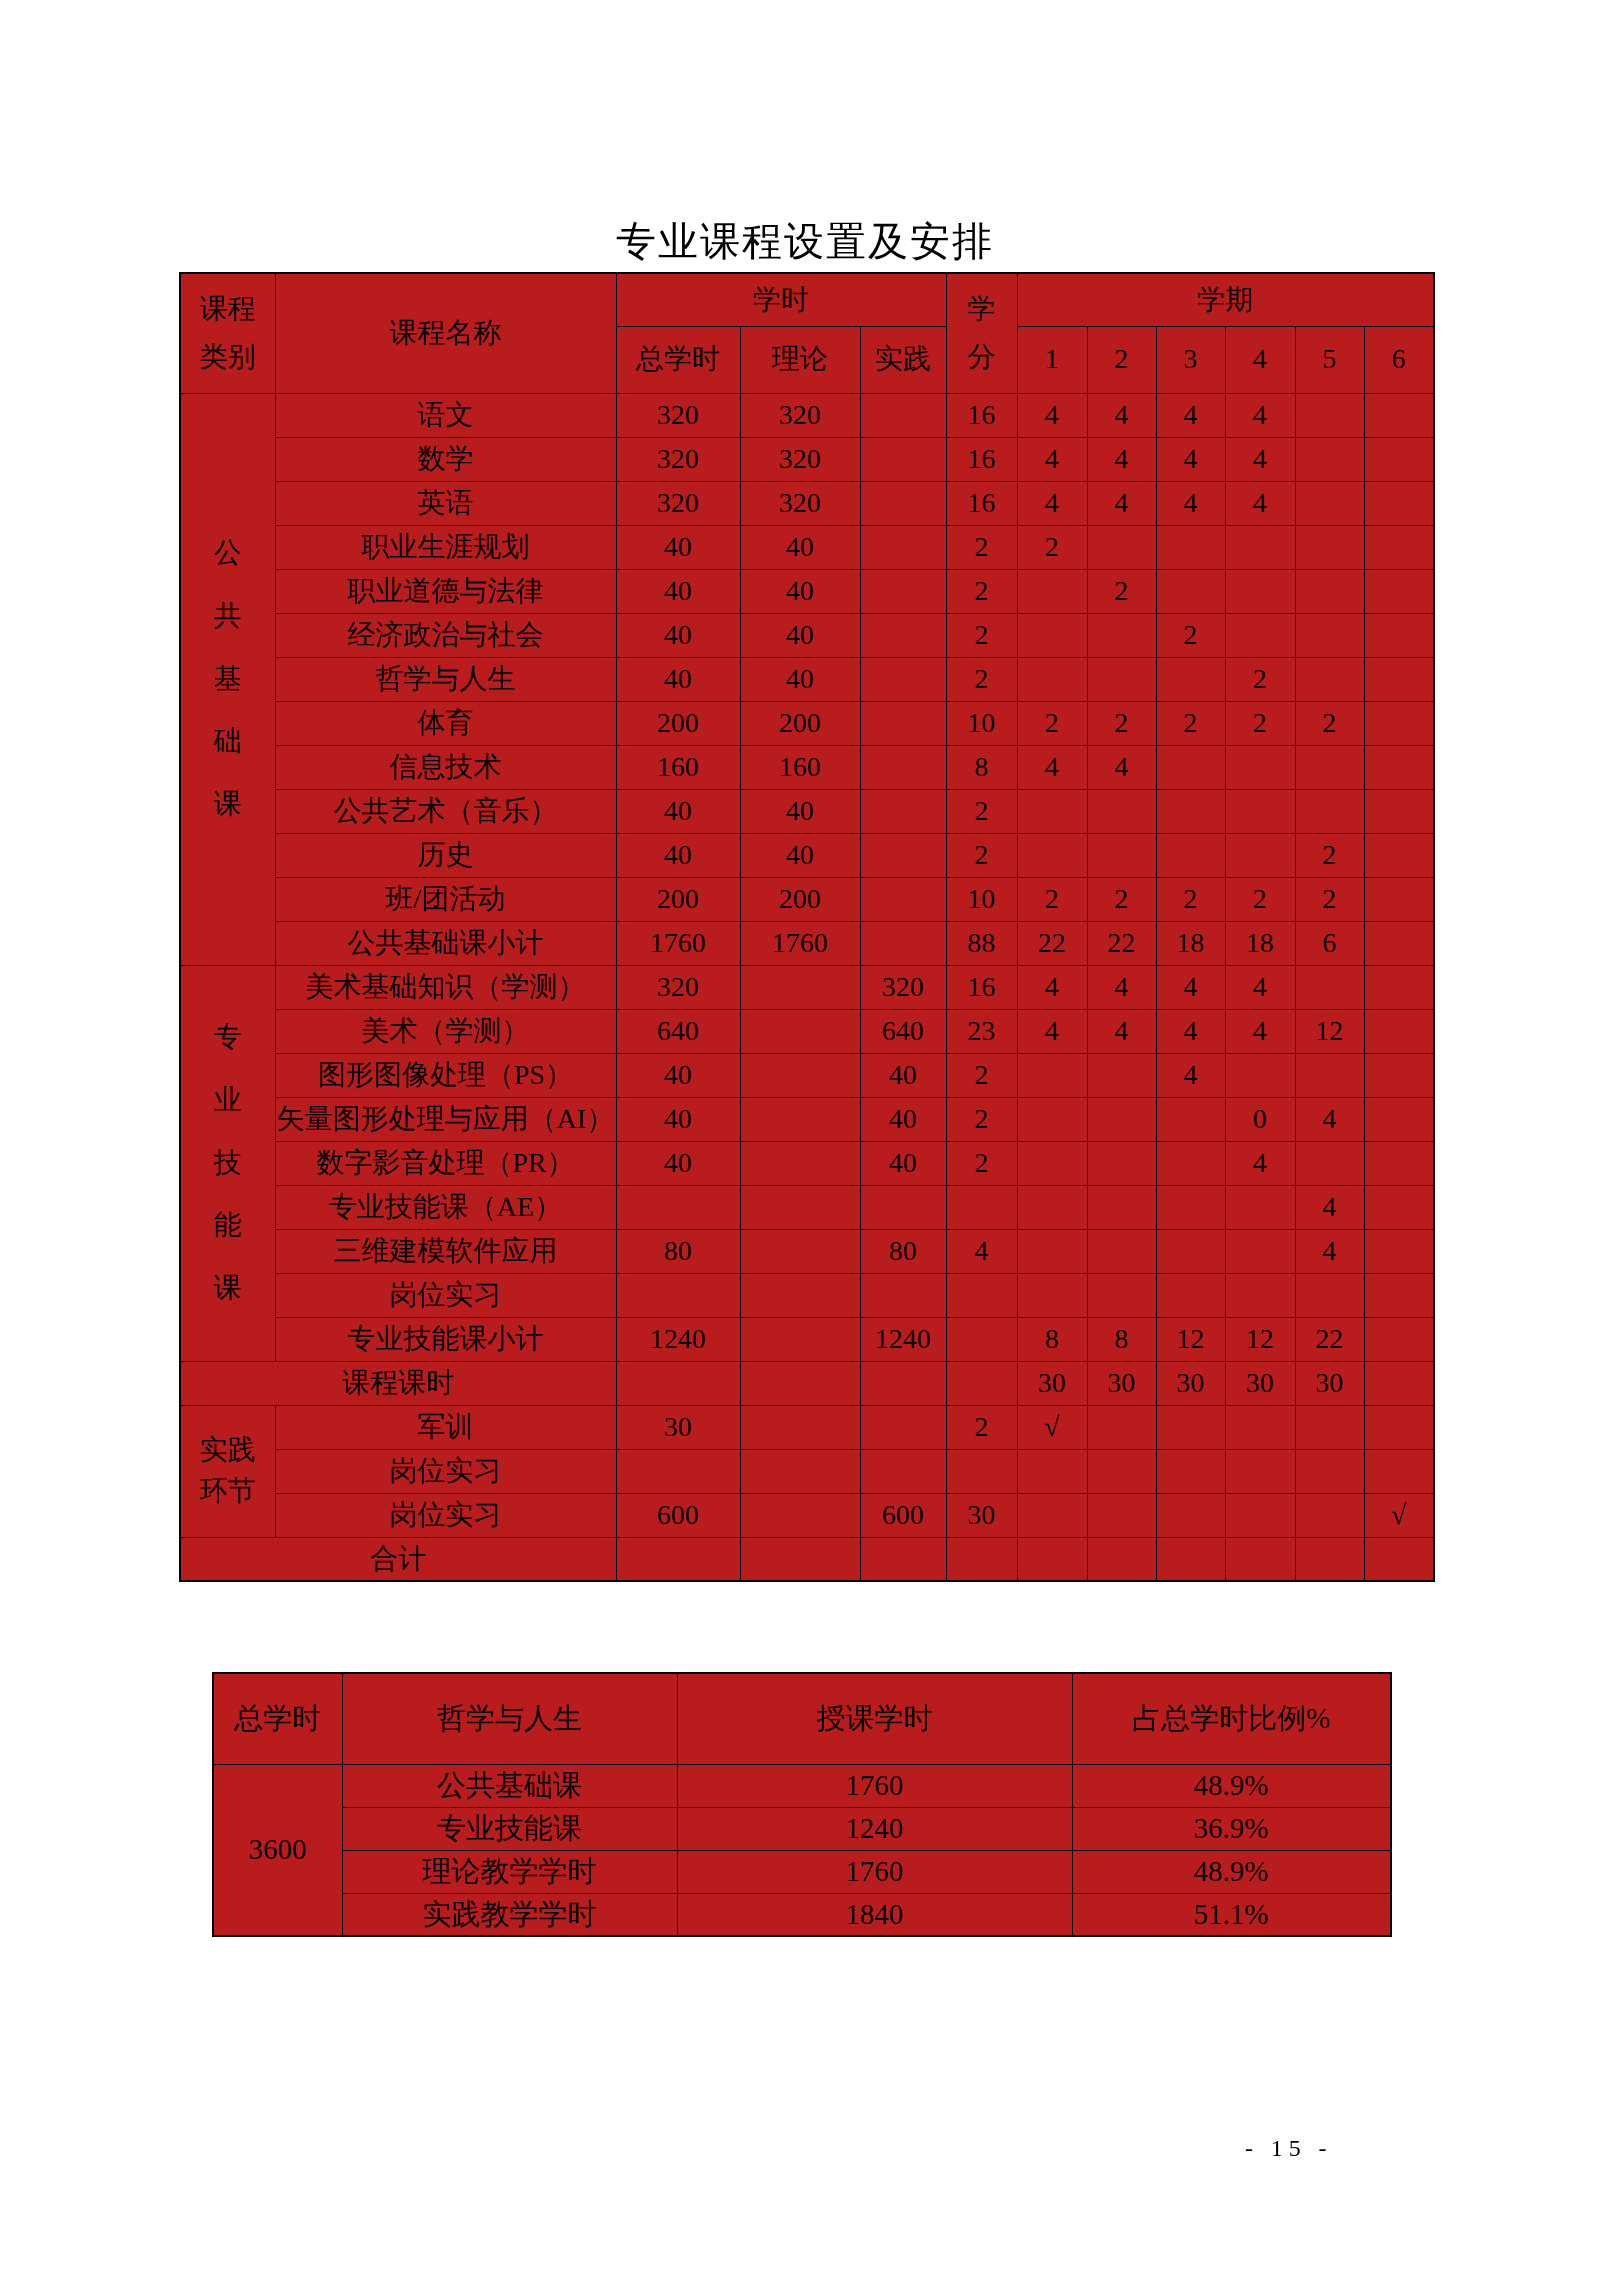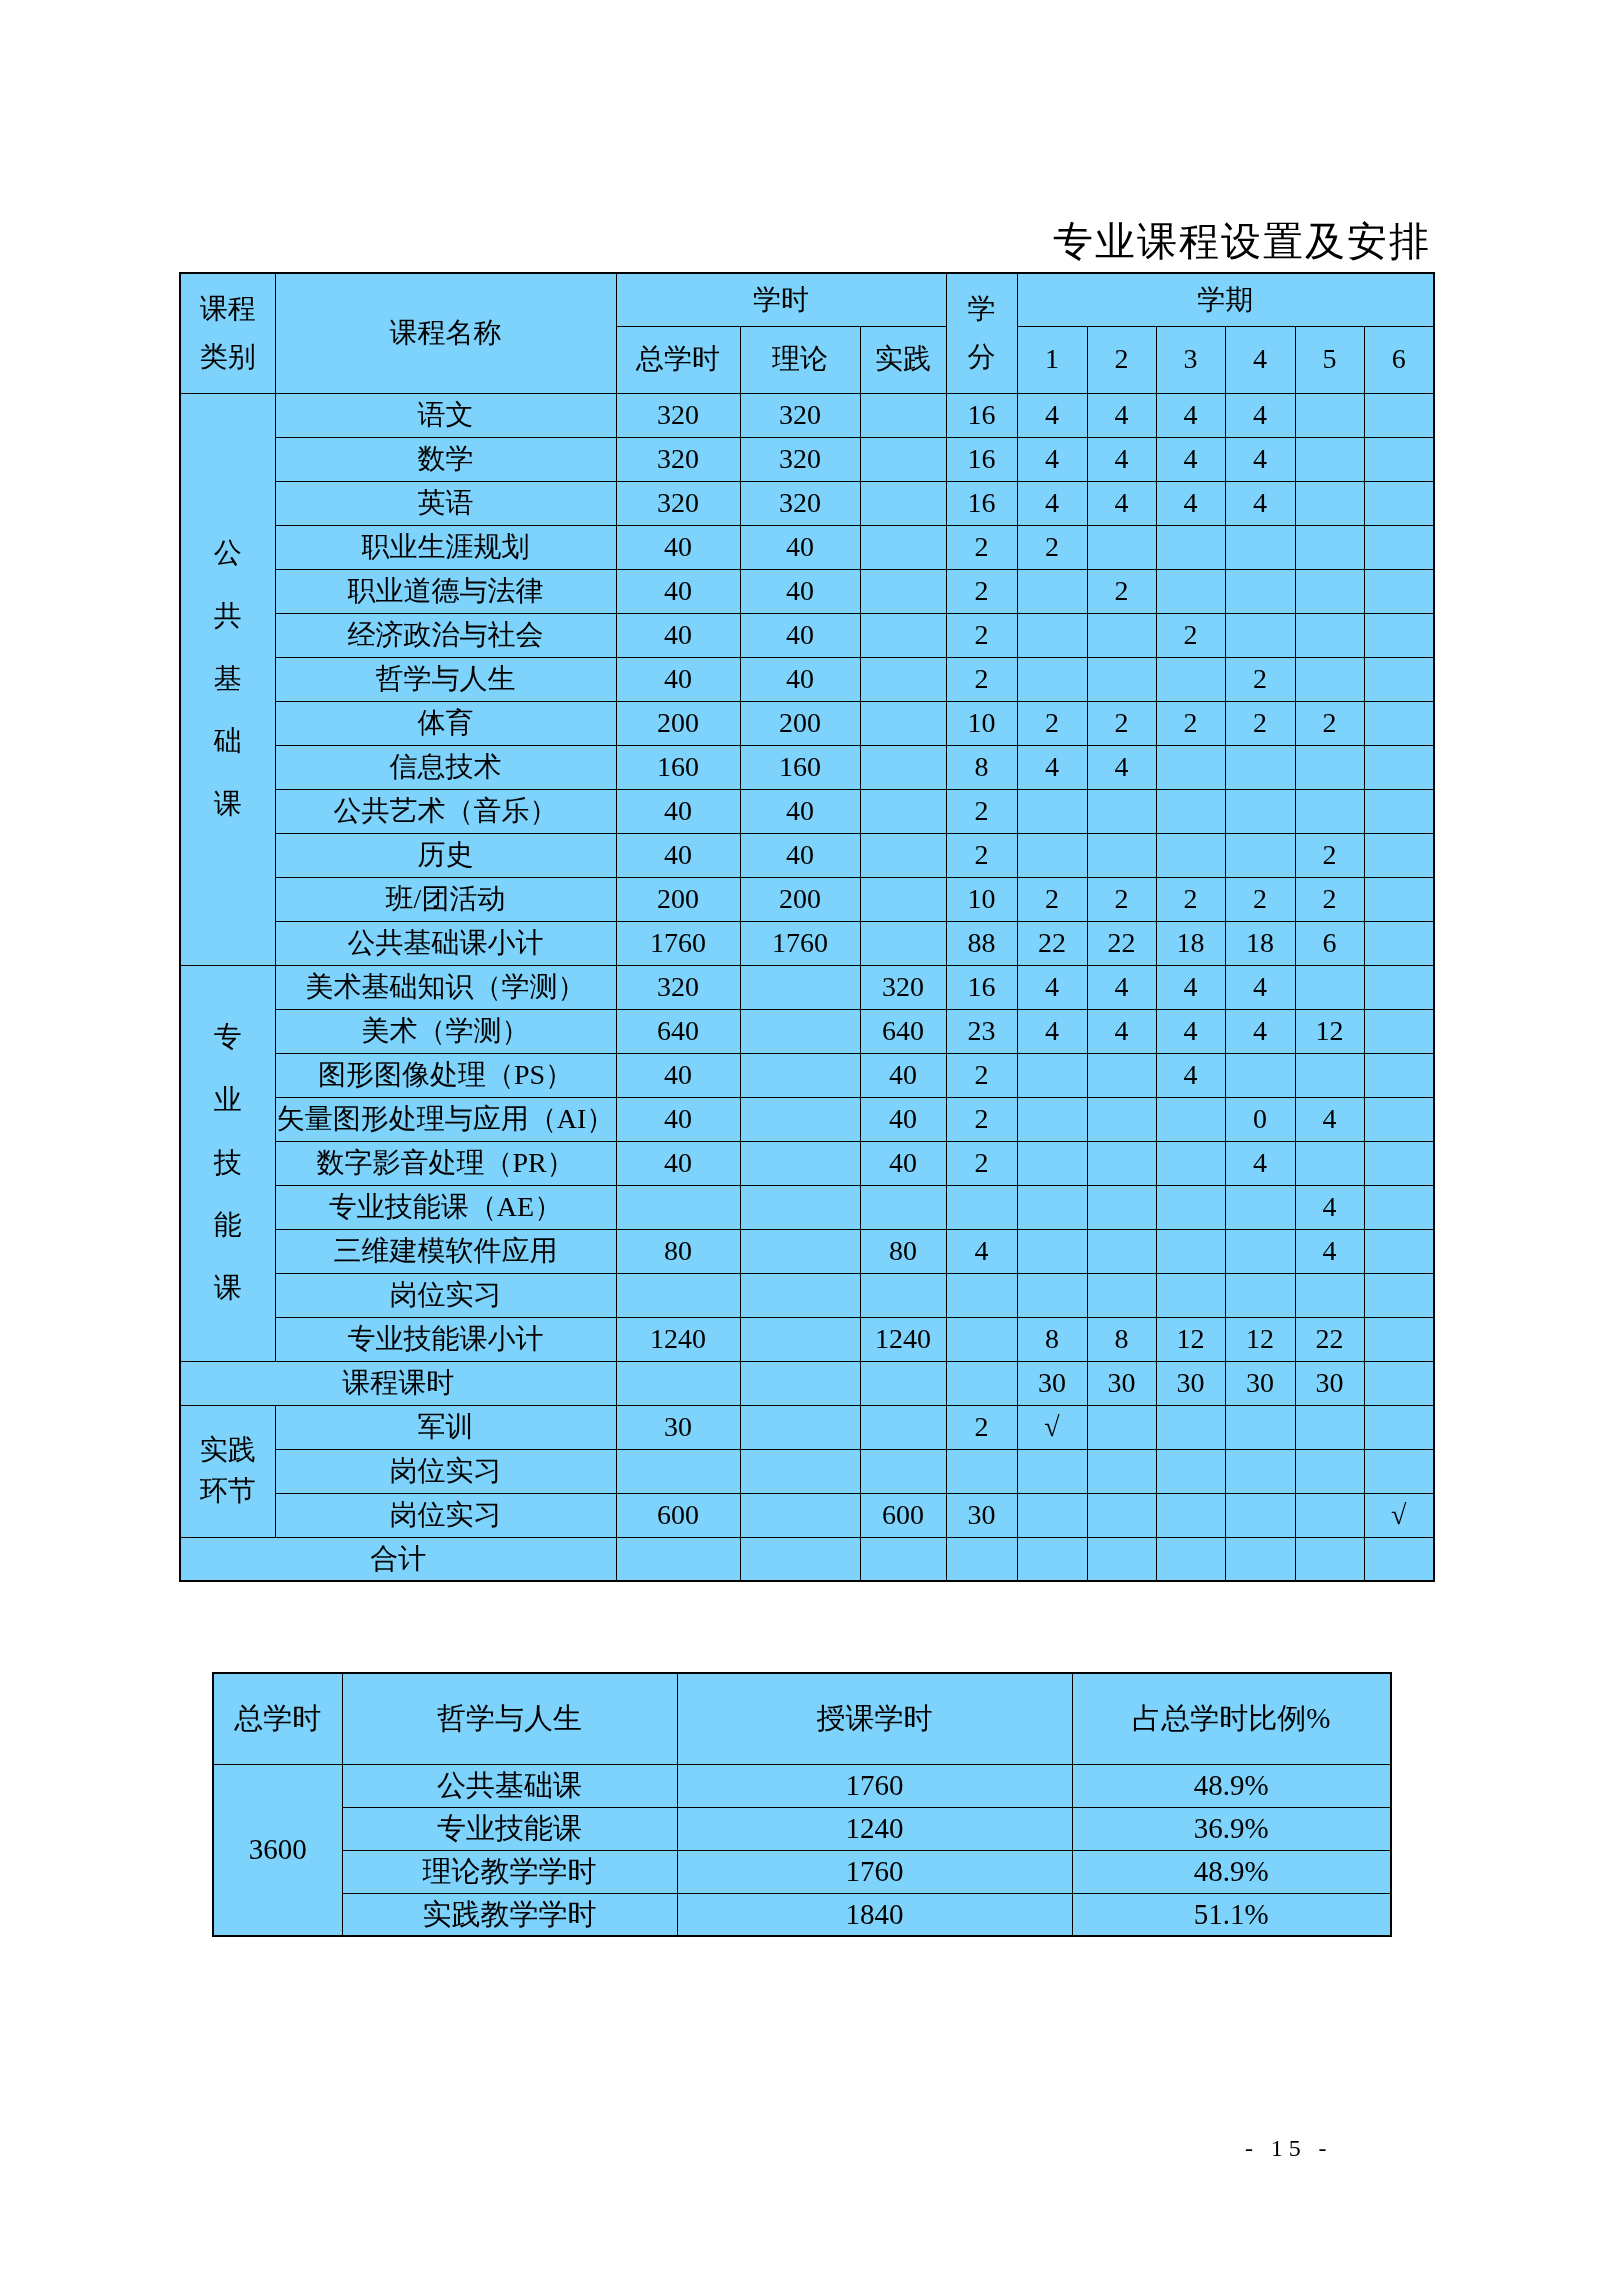--- a/index.html
+++ b/index.html
@@ -6,23 +6,23 @@
   body{
     width:1621px;height:2293px;background:#ffffff;color:#000000;
     font-family:"Liberation Serif","DejaVu Serif",serif;
     position:relative;
   }
   .page{position:absolute;left:0;top:0;width:1621px;height:2293px;background:#fff;}
   .doc-title{
     position:absolute;margin:0;font-weight:normal;font-size:40px;
     text-align:center;letter-spacing:2px;white-space:nowrap;
   }
-  #title1{left:179px;top:214px;width:1252px;text-align:right;}
+  #title1{left:179px;top:214px;width:1252px;}
   #title2{left:212px;top:1617px;width:1178px;font-size:39px;}
-  table{border-collapse:collapse;table-layout:fixed;background:#7dd3fc;}
+  table{border-collapse:collapse;table-layout:fixed;background:#b91c1c;}
   td,th{
     border:1px solid #000;text-align:center;vertical-align:middle;
     font-weight:normal;padding:0;overflow:hidden;font-size:28px;line-height:1.15;
   }
   #t1{position:absolute;left:179px;top:272px;width:1252px;border:2px solid #000;}
   #t1 thead tr.hr1{height:53px;}
   #t1 thead tr.hr2{height:67px;}
   #t1 tbody tr{height:44px;}
   #t2{position:absolute;left:212px;top:1672px;width:1178px;border:2.9px solid #000;}
   #t2 thead tr{height:91px;}

